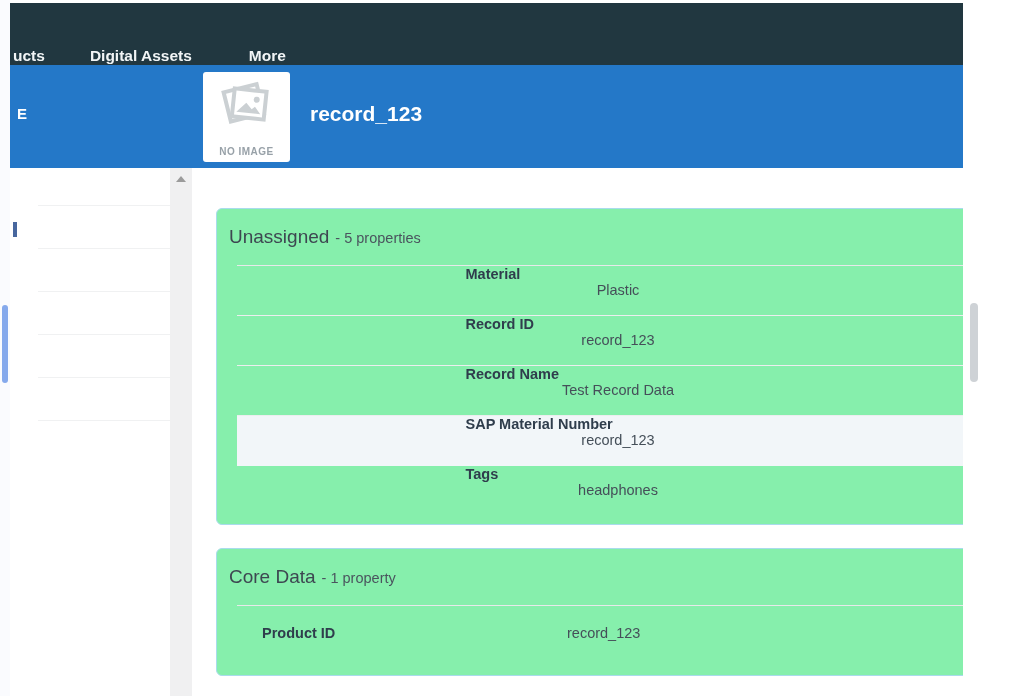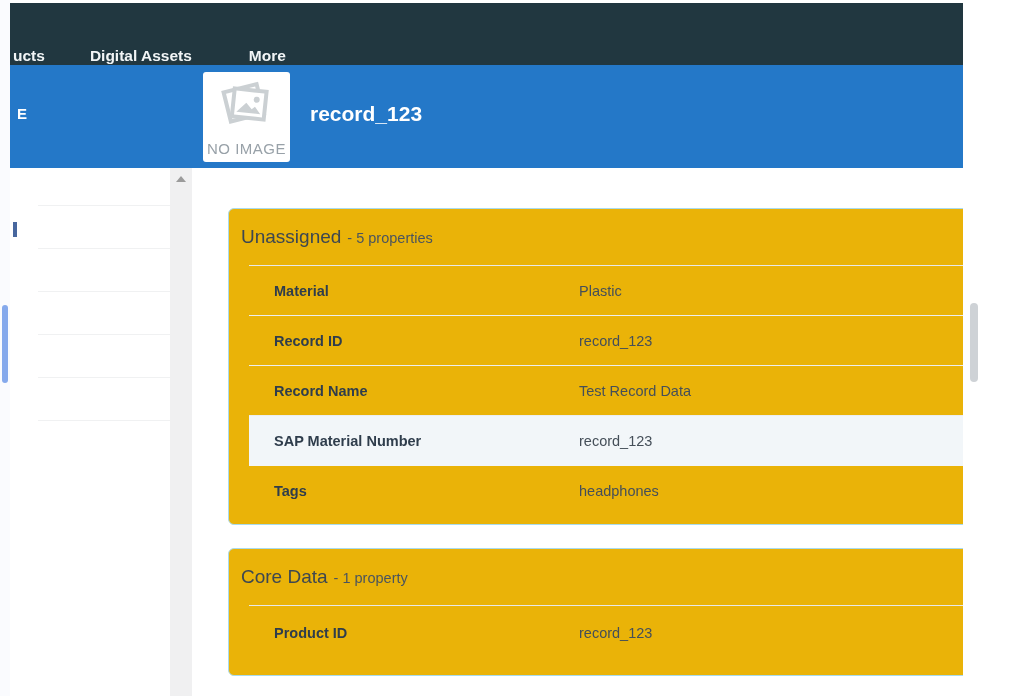--- a/index.html
+++ b/index.html
@@ -30,49 +30,49 @@
   .search-glyph { width:17px; height:17px; margin-right:18px; }
   .nav-placeholder { color:#7d939e; font-size:15px; font-weight:400; }
 
   
   .bluebar { position:relative; height:103px; background:#2478c8; }
   .trunc-e { position:absolute; left:7px; top:40px; color:#ffffff; font-size:15px; font-weight:700; }
   .noimg-tile { position:absolute; left:193px; top:7px; width:87px; height:90px;
     background:#ffffff; border-radius:3px; display:flex; flex-direction:column;
     align-items:center; justify-content:flex-end; padding-bottom:5px; cursor:pointer; }
   .noimg-art { position:absolute; left:50%; top:34px; transform:translate(-50%,-50%); }
-  .noimg-label { color:#98a1a8; font-size:15px; font-weight:400; letter-spacing:0.5px;margin-top:17px; }
+  .noimg-label { color:#98a1a8; font-size:10px; font-weight:700; letter-spacing:0.5px;margin-top:17px; }
   .record-title { position:absolute; left:300px; top:37px; color:#ffffff; font-size:21px; font-weight:600; }
 
   
   .content { display:flex; height:528px; background:#ffffff; }
 
   .sidebar { width:160px; position:relative; background:#ffffff; }
   .side-row { margin-left:28px; border-bottom:1px solid #f0f1f2; height:43px; cursor:pointer; }
   .side-row.first { height:38px; }
   .side-trunc-char { position:absolute; left:3px; top:54px; width:3.5px; height:15px; background:#48679e; }
 
   .side-scrollbar { width:22px; background:#f0f0f1; display:flex; justify-content:center; padding-top:8px; }
   .scroll-up-arrow { width:0; height:0; border-left:5px solid transparent;
     border-right:5px solid transparent; border-bottom:6px solid #9b9b9b; }
 
   .main { flex:1; overflow:hidden; }
 
-  .card { margin-left:36px; margin-right:-12px; background:#eab308;
+  .card { margin-left:24px; margin-right:-12px; background:#86efac;
     border:1.2px solid #a9dbec; border-radius:6px; }
   .card-1 { margin-top:40px; padding-bottom:8px; }
   .card-2 { margin-top:23px; padding-bottom:15px; }
   .card-header { height:56px; display:flex; align-items:baseline; padding-left:12px; padding-top:17px; }
   .card-title { font-size:19px; color:#3d4751; font-weight:500; }
   .card-subtitle { font-size:14.5px; color:#4a545e; margin-left:6px; font-weight:400; }
   .card-divider { height:1px; background:#e7e9ea; margin-left:20px; }
 
   .prop-row { margin-left:20px; padding-left:25px; height:50px;
     display:flex; align-items:center; }
-  .card-1 .prop-row { border-bottom:1px solid #eceeef; }
+  .card-1 .prop-row { border-bottom:1px solid #eceeef;flex-direction:column; }
   .card-1 .prop-row:last-child { border-bottom:none; }
   .card-2 .prop-row { height:54px; border-bottom:none; }
   .prop-row.highlight { background:#f2f6f9; border-bottom:none; }
   .prop-label { width:305px; font-size:14.5px; font-weight:700; color:#2f3d4c; }
   .prop-value { font-size:14.5px; color:#454f59; cursor:pointer; }
 </style>
 </head>
 <body>
 
 <div class="left-margin"></div>

